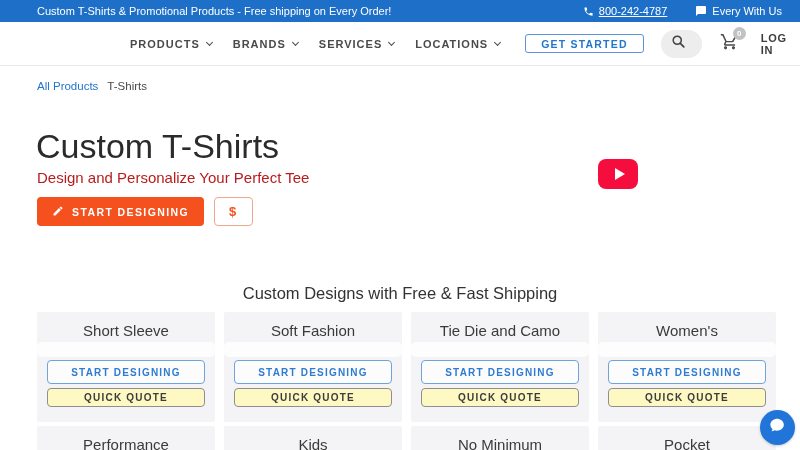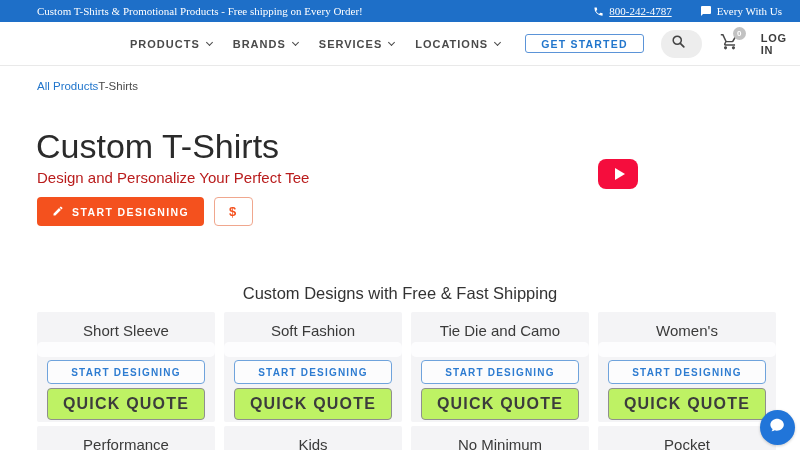--- a/index.html
+++ b/index.html
@@ -9,21 +9,21 @@
     background:#ffffff;
     overflow:hidden;
     position:relative;
     color:#333;
   }
 
   
   .topbar {
     height:22px; background:#1e6fc8; color:#fff;
     display:flex; align-items:center;
-    padding:0 18px 0 37px; font-size:11px;font-family:Liberation Serif, serif;
+    padding:0 18px 0 37px; font-size:11px;
   }
   .topbar-right { margin-left:auto; display:flex; align-items:center; gap:28px; }
   .topbar-link { display:flex; align-items:center; gap:5px; color:#fff; cursor:pointer; }
   .topbar-link .phone-num { text-decoration:underline; }
   .topbar svg { display:block; }
 
   
   .navbar {
     height:44px; display:flex; align-items:center;
     border-bottom:1px solid #e9e9e9; background:#fff;
@@ -56,21 +56,21 @@
   .search-pill input::placeholder { color:#9e9e9e; }
   .cart-wrap { margin-left:18px; position:relative; cursor:pointer; }
   .cart-badge {
     position:absolute; top:-5px; right:-7px; width:13px; height:13px; border-radius:50%;
     background:#c2c2c2; color:#fff; font-size:8px; font-weight:bold;
     display:flex; align-items:center; justify-content:center;
   }
   .login { margin-left:22px; font-size:11px; font-weight:bold; letter-spacing:0.8px; color:#3c3c3c; cursor:pointer; }
 
   
-  .breadcrumb { margin:14px 0 0 37px; font-size:11.5px; display:flex; }
+  .breadcrumb { margin:14px 0 0 37px; font-size:11.5px; display:flex; gap:9px; }
   .breadcrumb .crumb-link { color:#2276cc; cursor:pointer; }
   .breadcrumb .crumb-current { color:#4a4a4a; }
 
   
   .hero { position:relative; }
   .hero-title { margin:36px 0 0 36px; font-size:34px; line-height:36px; font-weight:500; color:#2b2b2b; }
   .hero-sub { margin:5px 0 0 37px; font-size:15px; line-height:17px; color:#b91c1c; }
   .hero-actions { margin:11px 0 0 37px; display:flex; gap:10px; }
   .btn-orange {
     height:29px; padding:0 15px; background:#f4511e; border:none; border-radius:4px;
@@ -107,23 +107,23 @@
   .card-title { margin-top:10px; text-align:center; font-size:15px; font-weight:500; color:#3a3a3a; }
   .card-img-slot { margin-top:3px; height:15px; background:#fdfdfe; border-radius:5px; }
   .card-btn-blue {
     margin:3px 10px 0; height:24px; background:#fcfcfd;
     border:1px solid #6fa3dc; border-radius:4px;
     color:#2e7cd1; font-size:10px; font-weight:bold; letter-spacing:1.2px;
     display:flex; align-items:center; justify-content:center; cursor:pointer;
     font-family:"Liberation Sans", sans-serif;
   }
   .card-btn-gray {
-    margin:4px 10px 0; height:32px; background:#bef264;
+    margin:4px 10px 0; height:19px; background:#fef9c3;
     border:1px solid #8f8f8f; border-radius:4px;
-    color:#3c3c3c; font-size:16px; font-weight:bold; letter-spacing:1.2px;
+    color:#3c3c3c; font-size:10px; font-weight:bold; letter-spacing:1.2px;
     display:flex; align-items:center; justify-content:center; cursor:pointer;
     font-family:"Liberation Sans", sans-serif;
   }
 
   
   .chat-fab {
     position:absolute; left:760px; top:410px; width:35px; height:35px; border-radius:50%;
     background:#2175d9; display:flex; align-items:center; justify-content:center; cursor:pointer;
     box-shadow:0 1px 3px rgba(0,0,0,0.2);
   }

